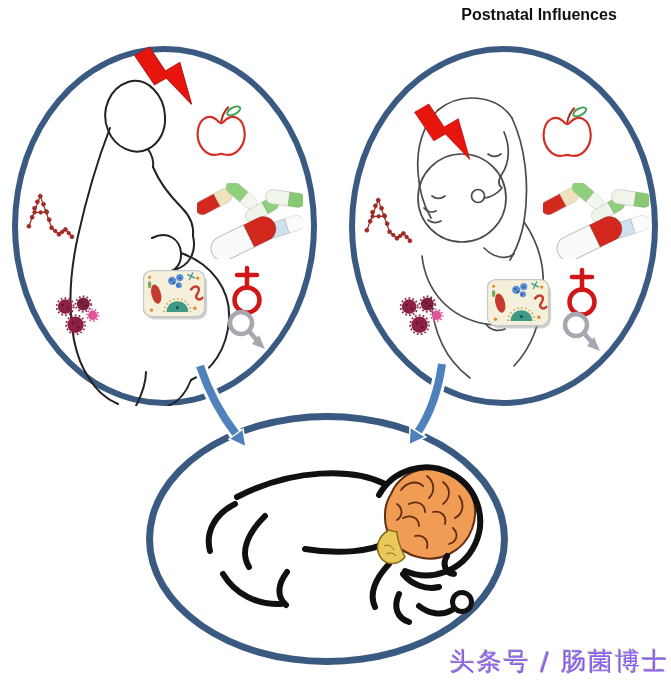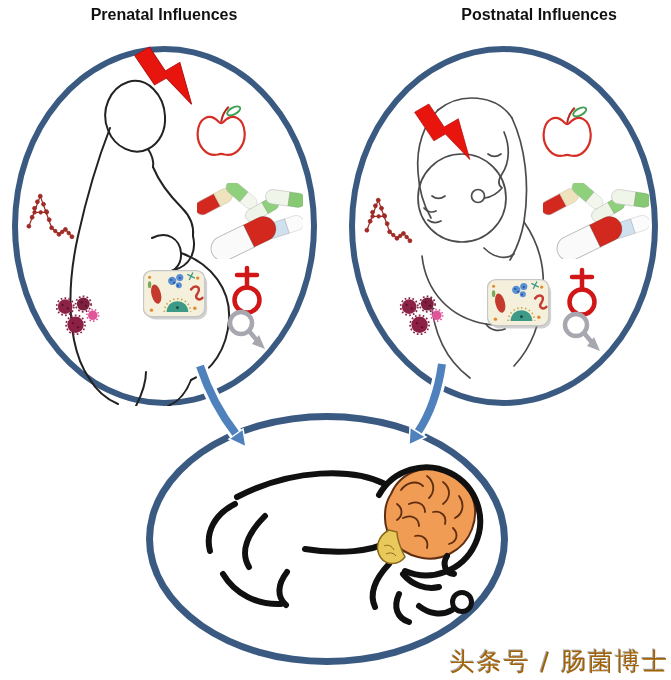--- a/index.html
+++ b/index.html
@@ -12,21 +12,21 @@
   .title.right{left:419px;}
   .ellipse{position:absolute;border:6px solid #3a5a82;border-radius:50%;
            box-sizing:border-box;background:transparent;}
   .ellipse.prenatal{left:12px;top:46px;width:305px;height:360px;}
   .ellipse.postnatal{left:349px;top:46px;width:309px;height:360px;}
   .ellipse.outcome{left:146px;top:413px;width:362px;height:252px;border-width:7px;}
   .figure{z-index:3;}
   .icon{z-index:5;}
   .arrow{z-index:6;}
   .watermark{position:absolute;right:2px;top:645px;z-index:9;
-             font-size:25px;letter-spacing:2px;color:#a16207;
+             font-size:25px;letter-spacing:2px;color:#8b5cf6;
              text-shadow:1px 1px 0 #ffffff,-1px -1px 0 #a6a6a6;
              font-family:"DejaVu Sans",sans-serif;}
   .capA{fill:var(--a,#f5f5f5);stroke:#b9b9b9;stroke-width:1;}
   .capB{fill:var(--b,#cc2222);stroke:rgba(0,0,0,.18);stroke-width:1;}
   .sketch{fill:none;stroke:#222;stroke-width:2;stroke-linecap:round;}
   .sketch-gray{fill:none;stroke:#4b4b4b;stroke-width:1.7;stroke-linecap:round;}
   .bold-stroke{fill:none;stroke:#101010;stroke-width:6;stroke-linecap:round;}
   .gyri{fill:none;stroke:#5f2d10;stroke-width:1.8;stroke-linecap:round;}
 </style>
 </head>
@@ -118,21 +118,20 @@
       <g id="sym-sex">
         <circle cx="23" cy="36" r="12.5" fill="none" stroke="#d01616" stroke-width="4.5"></circle>
         <path d="M23,23.5 L23,4 M13,11 L33,11" fill="none" stroke="#d01616" stroke-width="4.5" stroke-linecap="round"></path>
         <circle cx="17" cy="59" r="11" fill="none" stroke="#a7a7b0" stroke-width="4.5"></circle>
         <path d="M25,67 L36,80" fill="none" stroke="#a7a7b0" stroke-width="4.5"></path>
         <path d="M41,85 L28,80 L35,71 Z" fill="#a7a7b0"></path>
       </g>
     </defs>
   </svg>
 
-  <div class="title left">Prenatal Influences</div>
   <div class="title right">Postnatal Influences</div>
 
   <div class="ellipse prenatal"></div>
   <div class="ellipse postnatal"></div>
   <div class="ellipse outcome"></div>
 
   <svg class="abs figure" style="left:40px;top:60px;width:230px;height:346px" viewBox="0 0 230 346">
     <path class="sketch" d="M88,22 C70,28 60,50 68,70 C75,88 94,96 108,89 C120,83 126,70 125,56 C124,36 108,16 88,22 Z"></path>
     <path class="sketch" d="M108,89 C112,95 114,101 113,107"></path>
     <path class="sketch" d="M113,107 C120,124 130,136 142,148 C150,156 154,166 153,176"></path>

